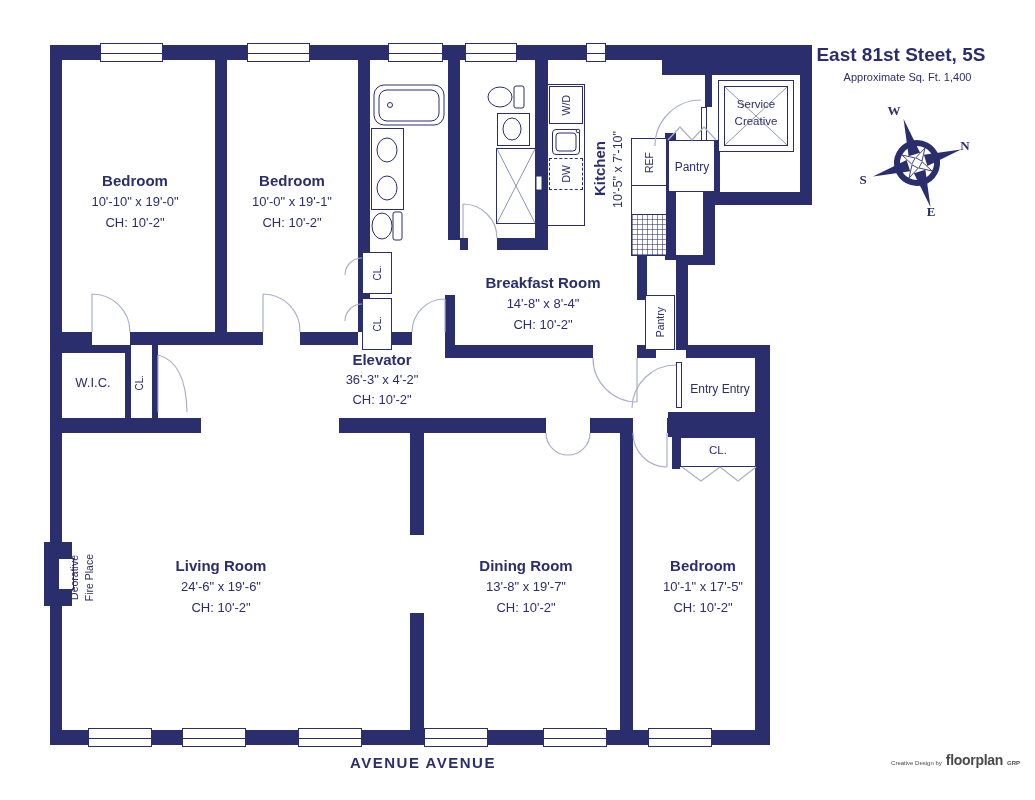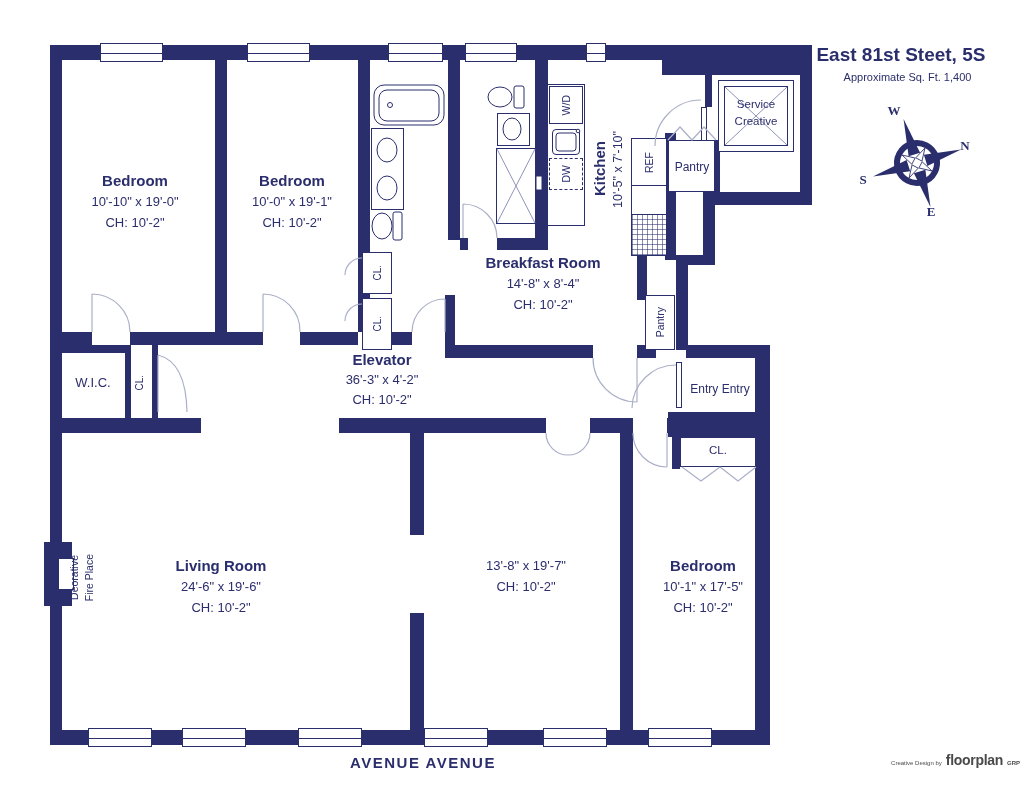--- a/index.html
+++ b/index.html
@@ -183,36 +183,37 @@
   <div class="room-label" style="left:60px;top:170px;width:150px">
     <span class="rname">Bedroom</span>
     <span class="rdim">10'-10" x 19'-0"</span>
     <span class="rdim">CH: 10'-2"</span>
   </div>
   <div class="room-label" style="left:222px;top:170px;width:140px">
     <span class="rname">Bedroom</span>
     <span class="rdim">10'-0" x 19'-1"</span>
     <span class="rdim">CH: 10'-2"</span>
   </div>
-  <div class="room-label" style="left:468px;top:252px;width:150px">
+  <div class="room-label" style="left:468px;top:272px;width:150px">
     <span class="rname">Breakfast Room</span>
     <span class="rdim">14'-8" x 8'-4"</span>
     <span class="rdim">CH: 10'-2"</span>
   </div>
   <div class="room-label" style="left:312px;top:350px;width:140px;line-height:20px">
     <span class="rname">Elevator</span>
     <span class="rdim">36'-3" x 4'-2"</span>
     <span class="rdim">CH: 10'-2"</span>
   </div>
   <div class="room-label" style="left:141px;top:555px;width:160px">
     <span class="rname">Living Room</span>
     <span class="rdim">24'-6" x 19'-6"</span>
     <span class="rdim">CH: 10'-2"</span>
   </div>
   <div class="room-label" style="left:446px;top:555px;width:160px">
+    <span class="rname">Dining Room</span>
     <span class="rdim">13'-8" x 19'-7"</span>
     <span class="rdim">CH: 10'-2"</span>
   </div>
   <div class="room-label" style="left:633px;top:555px;width:140px">
     <span class="rname">Bedroom</span>
     <span class="rdim">10'-1" x 17'-5"</span>
     <span class="rdim">CH: 10'-2"</span>
   </div>
 
   <div class="vwrap" style="left:582px;top:100px;width:52px;height:138px">

